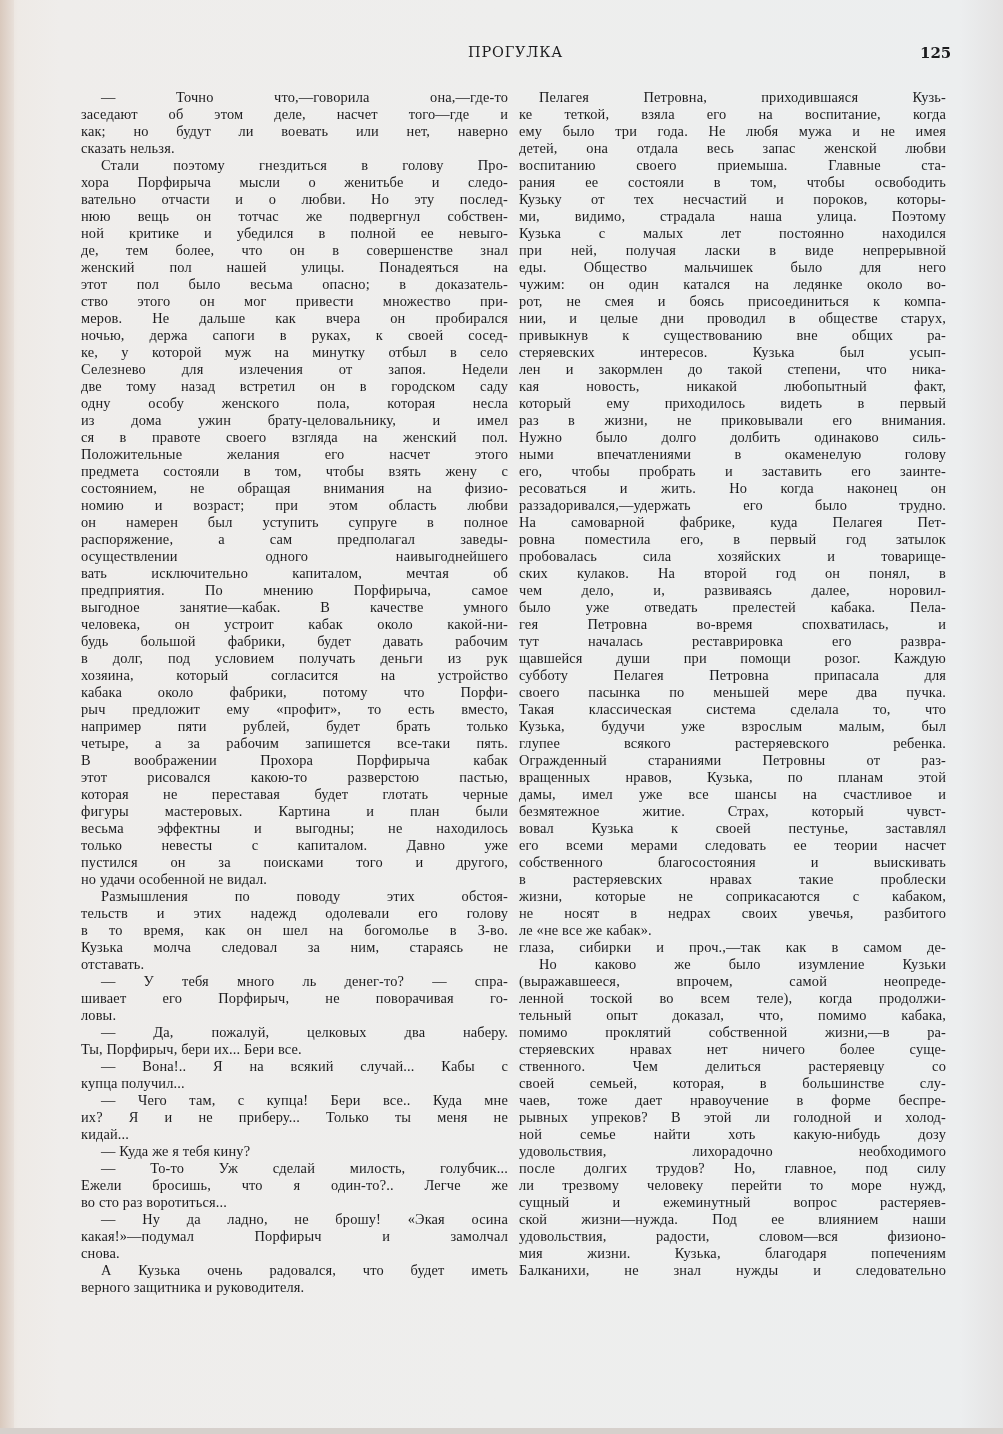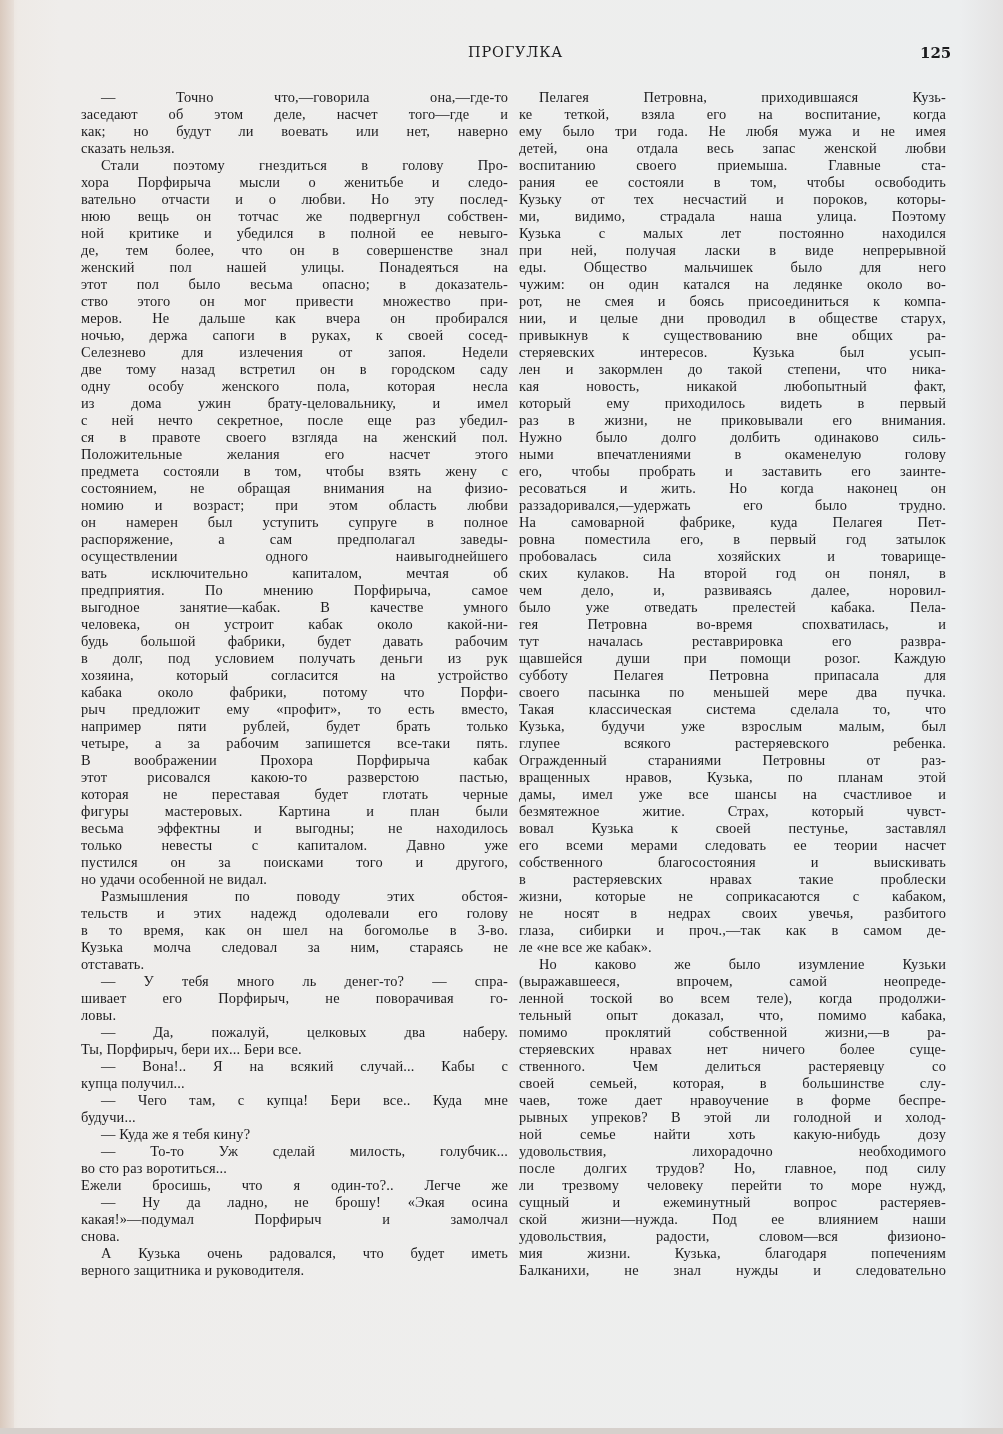--- a/index.html
+++ b/index.html
@@ -65,25 +65,25 @@
     <span class="line" style="height: 17px; line-height: 17px;">хора Порфирыча мысли о женитьбе и следо-</span>
     <span class="line" style="height: 17px; line-height: 17px;">вательно отчасти и о любви. Но эту послед-</span>
     <span class="line" style="height: 17px; line-height: 17px;">нюю вещь он тотчас же подвергнул собствен-</span>
     <span class="line" style="height: 17px; line-height: 17px;">ной критике и убедился в полной ее невыго-</span>
     <span class="line" style="height: 17px; line-height: 17px;">де, тем более, что он в совершенстве знал</span>
     <span class="line" style="height: 17px; line-height: 17px;">женский пол нашей улицы. Понадеяться на</span>
     <span class="line" style="height: 17px; line-height: 17px;">этот пол было весьма опасно; в доказатель-</span>
     <span class="line" style="height: 17px; line-height: 17px;">ство этого он мог привести множество при-</span>
     <span class="line" style="height: 17px; line-height: 17px;">меров. Не дальше как вчера он пробирался</span>
     <span class="line" style="height: 17px; line-height: 17px;">ночью, держа сапоги в руках, к своей сосед-</span>
+    <span class="line" style="height: 17px; line-height: 17px;">ке, у которой муж на минутку отбыл в село</span>
     <span class="line" style="height: 17px; line-height: 17px;">Селезнево для излечения от запоя. Недели</span>
     <span class="line" style="height: 17px; line-height: 17px;">две тому назад встретил он в городском саду</span>
     <span class="line" style="height: 17px; line-height: 17px;">одну особу женского пола, которая несла</span>
     <span class="line" style="height: 17px; line-height: 17px;">из дома ужин брату-целовальнику, и имел</span>
-    <span class="line" style="height: 17px; line-height: 17px;">с ней нечто секретное, после еще раз убедил-</span>
     <span class="line" style="height: 17px; line-height: 17px;">ся в правоте своего взгляда на женский пол.</span>
     <span class="line" style="height: 17px; line-height: 17px;">Положительные желания его насчет этого</span>
     <span class="line" style="height: 17px; line-height: 17px;">предмета состояли в том, чтобы взять жену с</span>
     <span class="line" style="height: 17px; line-height: 17px;">состоянием, не обращая внимания на физио-</span>
     <span class="line" style="height: 17px; line-height: 17px;">номию и возраст; при этом область любви</span>
     <span class="line" style="height: 17px; line-height: 17px;">он намерен был уступить супруге в полное</span>
     <span class="line" style="height: 17px; line-height: 17px;">распоряжение, а сам предполагал заведы-</span>
     <span class="line" style="height: 17px; line-height: 17px;">осуществлении одного наивыгоднейшего</span>
     <span class="line" style="height: 17px; line-height: 17px;">вать исключительно капиталом, мечтая об</span>
     <span class="line" style="height: 17px; line-height: 17px;">предприятия. По мнению Порфирыча, самое</span>
@@ -110,25 +110,26 @@
     <span class="line" style="height: 17px; line-height: 17px;">Кузька молча следовал за ним, стараясь не</span>
     <span class="line last" style="height: 17px; line-height: 17px;">отставать.</span>
     <span class="line indent" style="height: 17px; line-height: 17px;">— У тебя много ль денег-то? — спра-</span>
     <span class="line" style="height: 17px; line-height: 17px;">шивает его Порфирыч, не поворачивая го-</span>
     <span class="line last" style="height: 17px; line-height: 17px;">ловы.</span>
     <span class="line indent" style="height: 17px; line-height: 17px;">— Да, пожалуй, целковых два наберу.</span>
     <span class="line last" style="height: 17px; line-height: 17px;">Ты, Порфирыч, бери их... Бери все.</span>
     <span class="line indent" style="height: 17px; line-height: 17px;">— Вона!.. Я на всякий случай... Кабы с</span>
     <span class="line last" style="height: 17px; line-height: 17px;">купца получил...</span>
     <span class="line indent" style="height: 17px; line-height: 17px;">— Чего там, с купца! Бери все.. Куда мне</span>
-    <span class="line last" style="height: 17px; line-height: 17px;">будучи...</span>
+    <span class="line" style="height: 17px; line-height: 17px;">их? Я и не приберу... Только ты меня не</span>
+    <span class="line last" style="height: 17px; line-height: 17px;">кидай...</span>
     <span class="line indent last" style="height: 17px; line-height: 17px;">— Куда же я тебя кину?</span>
     <span class="line indent" style="height: 17px; line-height: 17px;">— То-то Уж сделай милость, голубчик...</span>
+    <span class="line" style="height: 17px; line-height: 17px;">Ежели бросишь, что я один-то?.. Легче же</span>
     <span class="line last" style="height: 17px; line-height: 17px;">во сто раз воротиться...</span>
-    <span class="line" style="height: 17px; line-height: 17px;">Ежели бросишь, что я один-то?.. Легче же</span>
     <span class="line indent" style="height: 17px; line-height: 17px;">— Ну да ладно, не брошу! «Экая осина</span>
     <span class="line" style="height: 17px; line-height: 17px;">какая!»—подумал Порфирыч и замолчал</span>
     <span class="line last" style="height: 17px; line-height: 17px;">снова.</span>
     <span class="line indent" style="height: 17px; line-height: 17px;">А Кузька очень радовался, что будет иметь</span>
     <span class="line last" style="height: 17px; line-height: 17px;">верного защитника и руководителя.</span>
   </div>
 <div class="column col-right" id="col-1">
     <span class="line indent" style="height: 17px; line-height: 17px;">Пелагея Петровна, приходившаяся Кузь-</span>
     <span class="line" style="height: 17px; line-height: 17px;">ке теткой, взяла его на воспитание, когда</span>
     <span class="line" style="height: 17px; line-height: 17px;">ему было три года. Не любя мужа и не имея</span>
@@ -171,22 +172,22 @@
     <span class="line" style="height: 17px; line-height: 17px;">Огражденный стараниями Петровны от раз-</span>
     <span class="line" style="height: 17px; line-height: 17px;">вращенных нравов, Кузька, по планам этой</span>
     <span class="line" style="height: 17px; line-height: 17px;">дамы, имел уже все шансы на счастливое и</span>
     <span class="line" style="height: 17px; line-height: 17px;">безмятежное житие. Страх, который чувст-</span>
     <span class="line" style="height: 17px; line-height: 17px;">вовал Кузька к своей пестунье, заставлял</span>
     <span class="line" style="height: 17px; line-height: 17px;">его всеми мерами следовать ее теории насчет</span>
     <span class="line" style="height: 17px; line-height: 17px;">собственного благосостояния и выискивать</span>
     <span class="line" style="height: 17px; line-height: 17px;">в растеряевских нравах такие проблески</span>
     <span class="line" style="height: 17px; line-height: 17px;">жизни, которые не соприкасаются с кабаком,</span>
     <span class="line" style="height: 17px; line-height: 17px;">не носят в недрах своих увечья, разбитого</span>
+    <span class="line last" style="height: 17px; line-height: 17px;">ле «не все же кабак».</span>
     <span class="line" style="height: 17px; line-height: 17px;">глаза, сибирки и проч.,—так как в самом де-</span>
-    <span class="line last" style="height: 17px; line-height: 17px;">ле «не все же кабак».</span>
     <span class="line indent" style="height: 17px; line-height: 17px;">Но каково же было изумление Кузьки</span>
     <span class="line" style="height: 17px; line-height: 17px;">(выражавшееся, впрочем, самой неопреде-</span>
     <span class="line" style="height: 17px; line-height: 17px;">ленной тоской во всем теле), когда продолжи-</span>
     <span class="line" style="height: 17px; line-height: 17px;">тельный опыт доказал, что, помимо кабака,</span>
     <span class="line" style="height: 17px; line-height: 17px;">помимо проклятий собственной жизни,—в ра-</span>
     <span class="line" style="height: 17px; line-height: 17px;">стеряевских нравах нет ничего более суще-</span>
     <span class="line" style="height: 17px; line-height: 17px;">ственного. Чем делиться растеряевцу со</span>
     <span class="line" style="height: 17px; line-height: 17px;">своей семьей, которая, в большинстве слу-</span>
     <span class="line" style="height: 17px; line-height: 17px;">чаев, тоже дает нравоучение в форме беспре-</span>
     <span class="line" style="height: 17px; line-height: 17px;">рывных упреков? В этой ли голодной и холод-</span>

